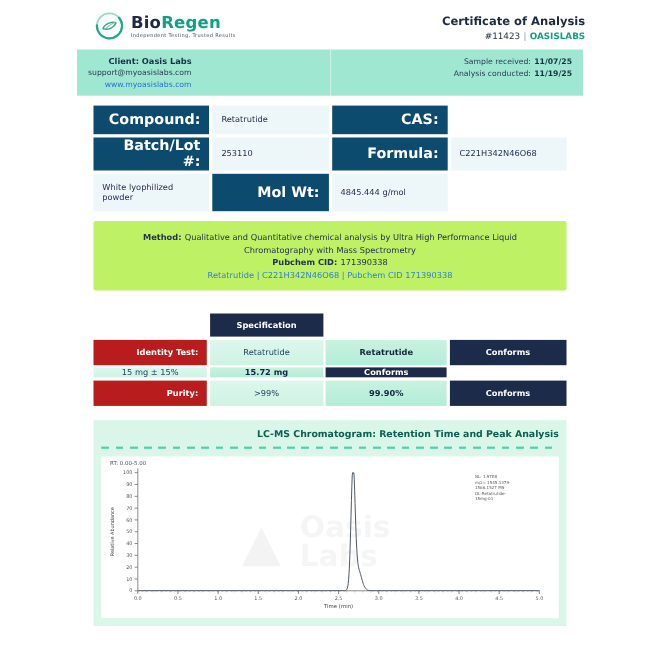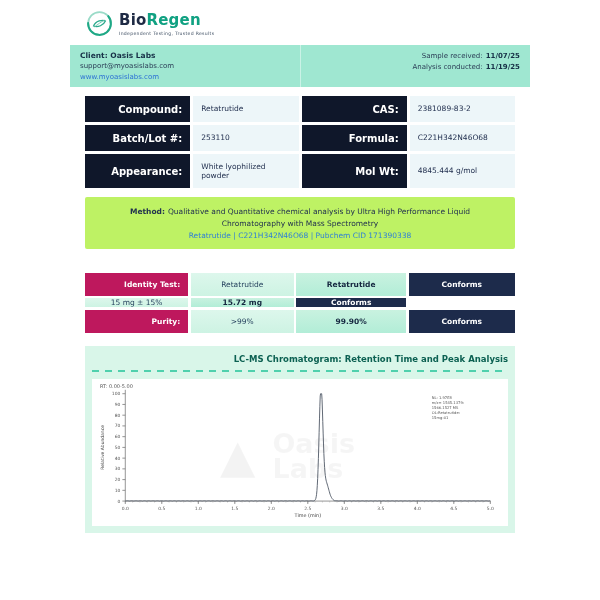--- a/index.html
+++ b/index.html
@@ -18,50 +18,50 @@
   .cert-block { text-align:right; padding-top:4px; }
   .cert-title { font-size:10.5px; font-weight:bold; color:#1e2a44; }
   .cert-sub { font-size:8px; margin-top:2px; color:#1e2a44; }
   .cert-sub .sep { color:#8a97a8; margin:0 3px; }
   .cert-sub .brand { color:#10a182; font-weight:bold; }
 
   
   .client-bar { position:relative; display:flex; justify-content:space-between; background:#9fe7d1;
                 margin:8px 70px 0; padding:5px 10px; }
   .client-bar::after { content:''; position:absolute; left:50%; top:0; bottom:0; width:1px; background:rgba(255,255,255,0.45); }
-  .client-left { font-size:7px; line-height:1.5; }
+  .client-left { font-size:7px; line-height:1.5;text-align:right; }
   .client-name { font-weight:bold; font-size:7.5px; color:#173047; }
   .client-email { color:#2a3c55; }
   .client-site { color:#2b6fd4; cursor:pointer; }
   .client-right { font-size:7px; line-height:1.55; text-align:right; color:#2a3c55; padding-top:1px; }
   .client-right b { color:#173047;text-align:right; }
   .lbl-sp { margin-right:3px; }
 
   
   .compound-table { margin:9px 85px 0; display:flex; flex-direction:column; gap:3px; }
   .crow { display:grid; grid-template-columns:1fr 1fr 1fr 1fr; gap:3px; }
-  .lcell { background:#0f172a; color:#fff; font-size:10px; font-weight:bold; display:flex;
+  .lcell { background:#0c4a6e; color:#fff; font-size:13px; font-weight:bold; display:flex;
            align-items:center; justify-content:flex-end; text-align:right; padding:0 8px; min-height:26px; }
   .vcell { background:#edf6f9; color:#1d2b4b; font-size:7.5px; display:flex; align-items:center;
            padding:3px 8px; min-height:26px; line-height:1.3; }
   .crow.tall .lcell, .crow.tall .vcell { min-height:34px; }
 
   
   .method-box { margin:9px 85px 0; background:#bef264; padding:9px 12px 8px; text-align:center;
                 font-size:7.5px; line-height:1.5; border-radius:2px; color:#22324f; }
   .method-main { max-width:382px; margin:0 auto; }
   .mlabel { font-weight:bold; margin-right:3px; }
   .method-link { color:#2f7fd6; margin-top:1px; cursor:pointer; }
 
   
   .results-table { margin:21px 85px 0; display:flex; flex-direction:column; gap:2.5px; font-size:7.5px; }
   .rrow { display:grid; grid-template-columns:24% 24% 25.5% 1fr; gap:2.5px; }
   .rspacer { background:transparent; }
   .rhead { background:#1d2b4b; color:#fff; font-weight:bold; text-align:center; padding:6px 0; }
-  .rlabel { background:#be185d; color:#fff; font-weight:bold; display:flex; align-items:center;
+  .rlabel { background:#b91c1c; color:#fff; font-weight:bold; display:flex; align-items:center;
             justify-content:flex-end; padding:0 8px; min-height:23px; }
   .rspec { background:linear-gradient(180deg,#ddf7ec,#cdf3e3); color:#27435f; display:flex;
            align-items:center; justify-content:center; }
   .rresult { background:linear-gradient(180deg,#c9f2e0,#b2edd7); color:#14263f; font-weight:bold;
              display:flex; align-items:center; justify-content:center; }
   .rstatus { background:#1d2b4b; color:#fff; font-weight:bold; display:flex; align-items:center; justify-content:center; }
 
   
   .chromo-section { margin:13px 85px 0; background:#d9f6e9; padding:8px 7px 7px; }
   .chromo-title { text-align:right; font-weight:bold; font-size:8.5px; color:#0c6152; margin-bottom:6px; }
@@ -85,63 +85,67 @@
         <circle cx="16" cy="16" r="13.5" fill="#ffffff" stroke="#9adbc8" stroke-width="2"></circle>
         <circle cx="16" cy="16" r="13.5" fill="none" stroke="#1fa886" stroke-width="2.4" stroke-dasharray="52 33" stroke-linecap="round" transform="rotate(-40 16 16)"></circle>
         <path d="M9 19 C11 13, 20 11, 23 13 C21 18, 14 21, 9 19 Z" fill="none" stroke="#2aa98c" stroke-width="1.5"></path>
         <path d="M10 20 C14 17, 18 14, 22 12" stroke="#6cc7ae" stroke-width="1.1" fill="none"></path>
       </svg>
       <div class="logo-textwrap">
         <div class="logo-word"><span class="bio">Bio</span><span class="regen">Regen</span></div>
         <div class="tagline">Independent Testing, Trusted Results</div>
       </div>
     </div>
+    <div class="cert-block">
+      <div class="cert-title">Certificate of Analysis</div>
+      <div class="cert-sub"><span>#11423</span><span class="sep">|</span><span class="brand">OASISLABS</span></div>
+    </div>
   </div>
 
   <div class="client-bar">
     <div class="client-left">
       <div class="client-name">Client: Oasis Labs</div>
       <div class="client-email">support@myoasislabs.com</div>
       <div class="client-site">www.myoasislabs.com</div>
     </div>
     <div class="client-right">
       <div><span class="lbl-sp">Sample received:</span><b>11/07/25</b></div>
       <div><span class="lbl-sp">Analysis conducted:</span><b>11/19/25</b></div>
     </div>
   </div>
 
   <div class="compound-table">
     <div class="crow">
       <div class="lcell">Compound:</div>
       <div class="vcell">Retatrutide</div>
       <div class="lcell">CAS:</div>
-      <div class="vcell">2381089-83-2</div>
     </div>
     <div class="crow">
       <div class="lcell">Batch/Lot #:</div>
       <div class="vcell">253110</div>
       <div class="lcell">Formula:</div>
       <div class="vcell">C221H342N46O68</div>
     </div>
     <div class="crow tall">
-      <div class="lcell">Appearance:</div>
       <div class="vcell">White lyophilized powder</div>
       <div class="lcell">Mol Wt:</div>
       <div class="vcell">4845.444 g/mol</div>
     </div>
   </div>
 
   <div class="method-box">
     <div class="method-main"><span class="mlabel">Method:</span><span>Qualitative and Quantitative chemical analysis by Ultra High Performance Liquid Chromatography with Mass Spectrometry</span></div>
+    <div><span class="mlabel">Pubchem CID:</span><span>171390338</span></div>
     <div class="method-link">Retatrutide | C221H342N46O68 | Pubchem CID 171390338</div>
   </div>
 
   <div class="results-table">
     <div class="rrow">
       <div class="rspacer"></div>
+      <div class="rhead">Specification</div>
       <div class="rspacer"></div>
     </div>
     <div class="rrow">
       <div class="rlabel">Identity Test:</div>
       <div class="rspec">Retatrutide</div>
       <div class="rresult">Retatrutide</div>
       <div class="rstatus">Conforms</div>
     </div>
     <div class="rrow">
       <div class="rspec">15 mg ± 15%</div>

